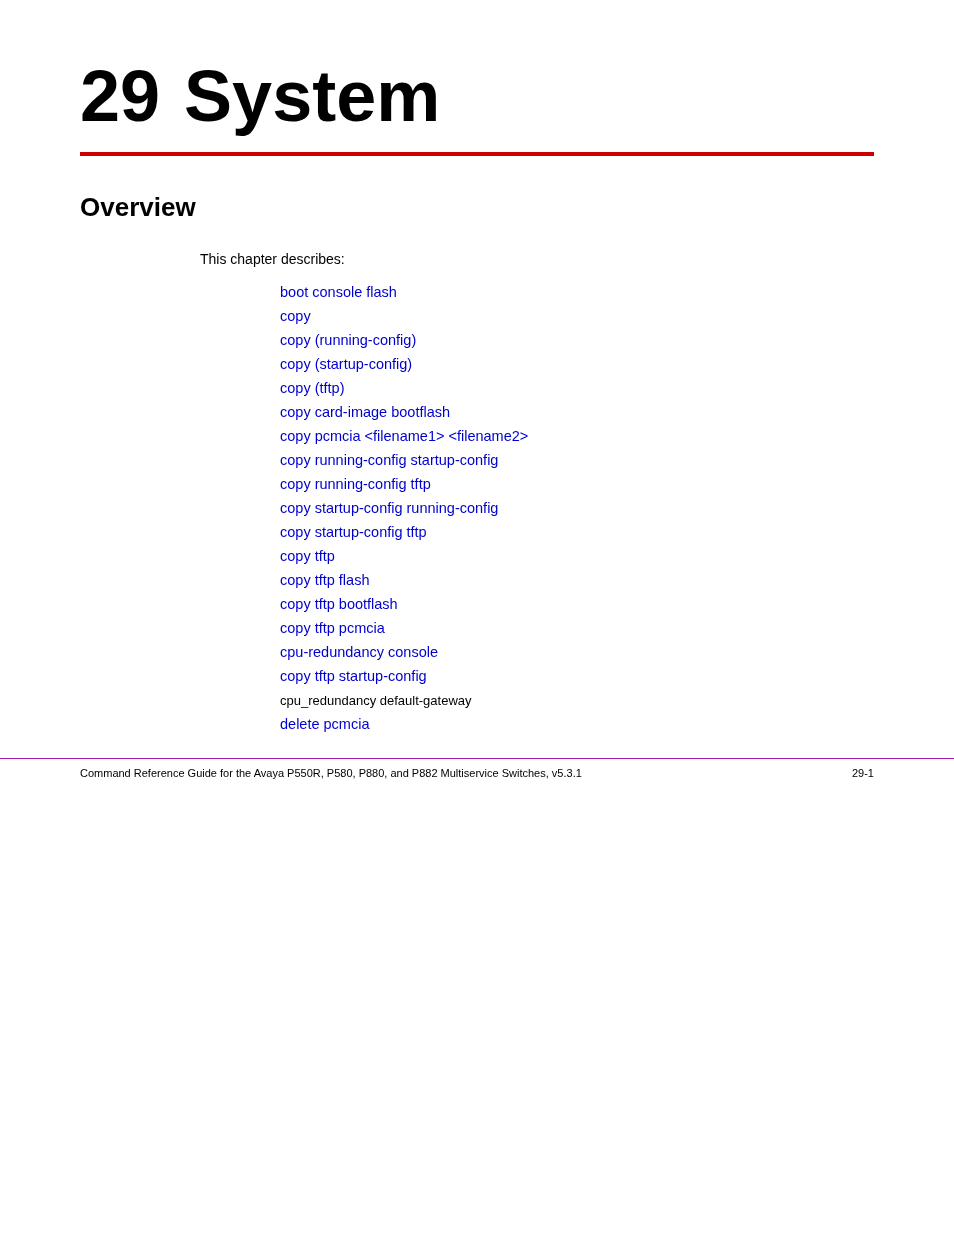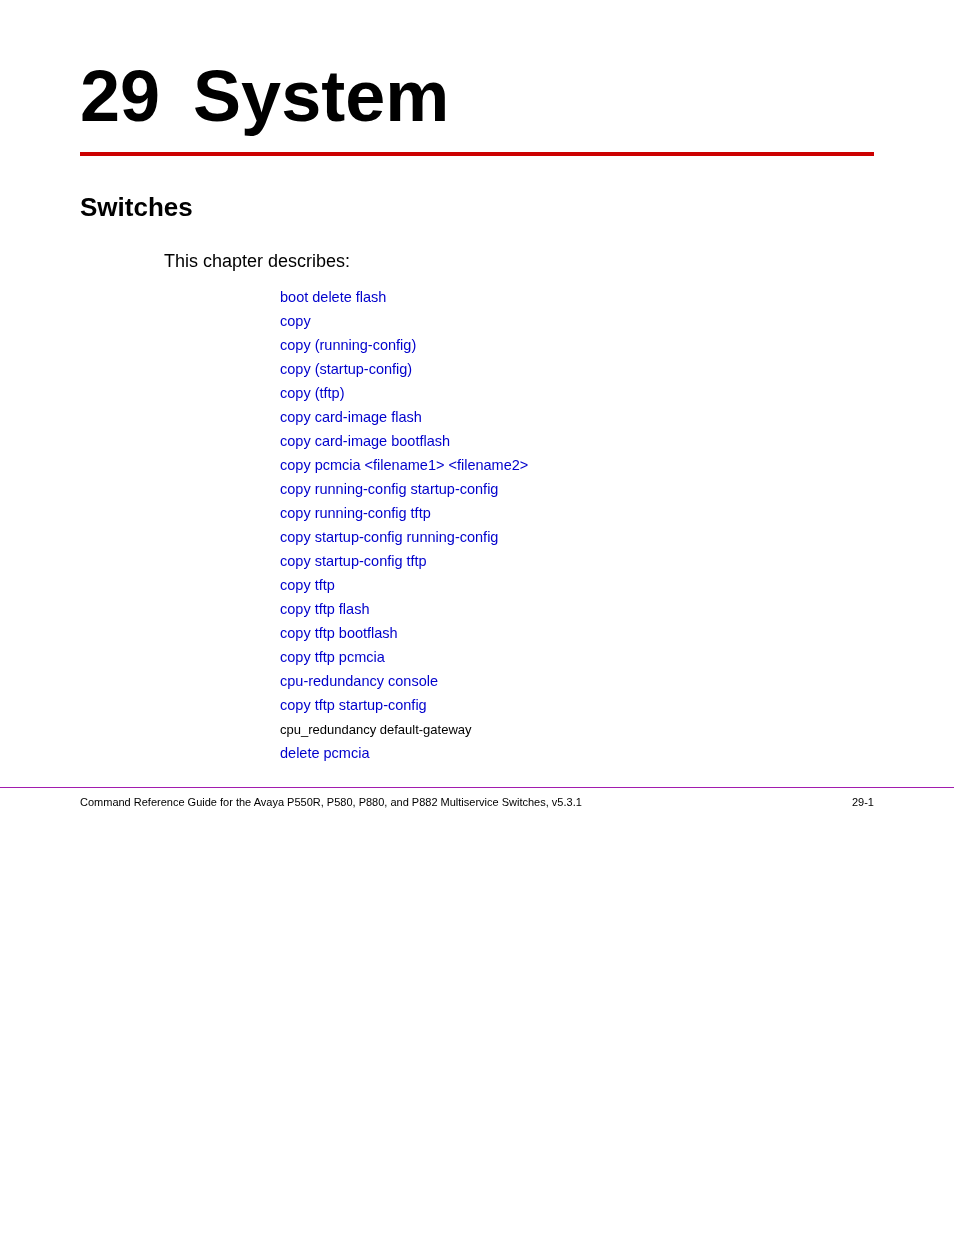--- a/index.html
+++ b/index.html
@@ -18,21 +18,21 @@
     }
 
     .page-container {
       padding: 60px 80px 60px 80px;
       position: relative;
     }
 
     .chapter-header {
       display: flex;
       align-items: baseline;
-      gap: 33px;
+      gap: 24px;
       margin-bottom: 20px;
     }
 
     .chapter-number {
       font-size: 72px;
       font-weight: 900;
       font-family: Arial, Helvetica, sans-serif;
       line-height: 1;
     }
 
@@ -50,22 +50,22 @@
       margin-top: 10px;
     }
 
     .section-heading {
       font-size: 26px;
       font-weight: 700;
       margin-bottom: 28px;
     }
 
     .intro-text {
-      font-size: 18px;
-      margin-left: 84px;
+      font-size: 14px;
+      margin-left: 120px;
       margin-bottom: 16px;
       color: #000000;
     }
 
     .toc-list {
       list-style: none;
       margin-left: 200px;
     }
 
     .toc-list li {
@@ -110,31 +110,30 @@
 
 <div class="page-container">
 
   <div class="chapter-header">
     <span class="chapter-number">29</span>
     <span class="chapter-title">System</span>
   </div>
 
   <div class="red-rule"></div>
 
-  <div class="section-heading">Switches</div>
+  <div class="section-heading">Overview</div>
 
   <p class="intro-text">This chapter describes:</p>
 
   <ul class="toc-list" id="toc-list">
-  <li><a href="#">boot delete flash</a></li>
+  <li><a href="#">boot console flash</a></li>
       <li><a href="#">copy</a></li>
       <li><a href="#">copy (running-config)</a></li>
       <li><a href="#">copy (startup-config)</a></li>
       <li><a href="#">copy (tftp)</a></li>
-      <li><a href="#">copy card-image flash</a></li>
       <li><a href="#">copy card-image bootflash</a></li>
       <li><a href="#">copy pcmcia &lt;filename1&gt; &lt;filename2&gt;</a></li>
       <li><a href="#">copy running-config startup-config</a></li>
       <li><a href="#">copy running-config tftp</a></li>
       <li><a href="#">copy startup-config running-config</a></li>
       <li><a href="#">copy startup-config tftp</a></li>
       <li><a href="#">copy tftp</a></li>
       <li><a href="#">copy tftp flash</a></li>
       <li><a href="#">copy tftp bootflash</a></li>
       <li><a href="#">copy tftp pcmcia</a></li>

